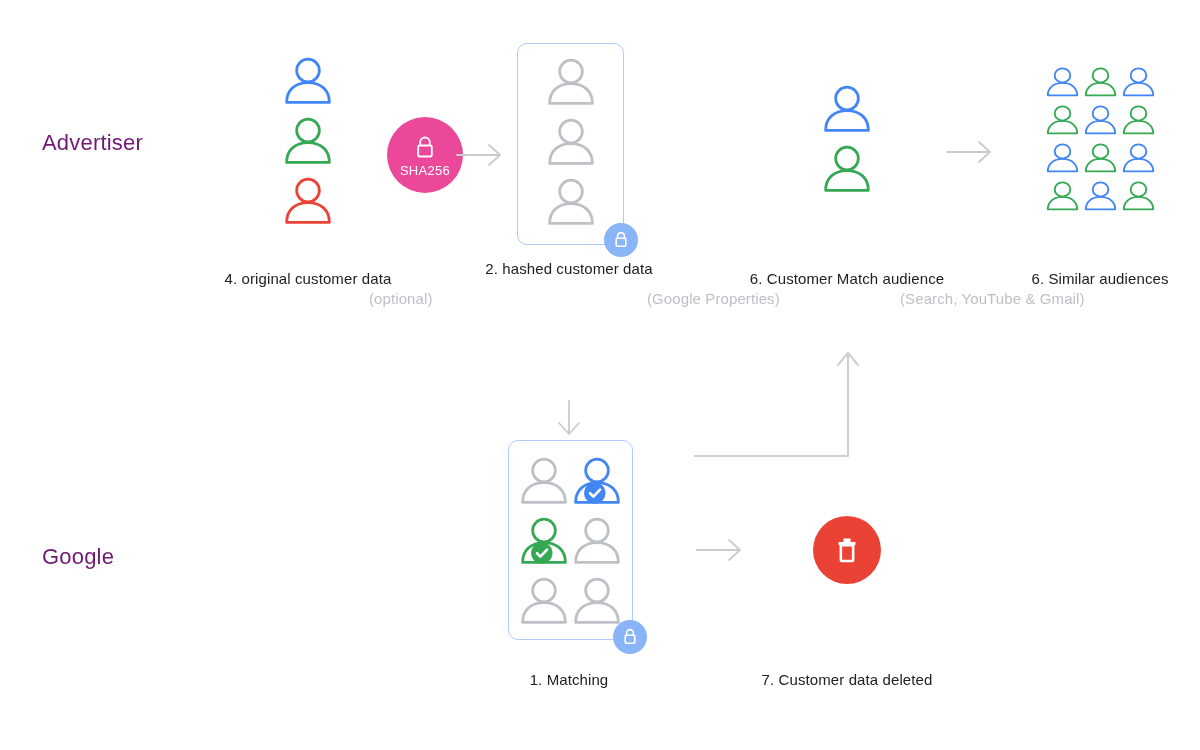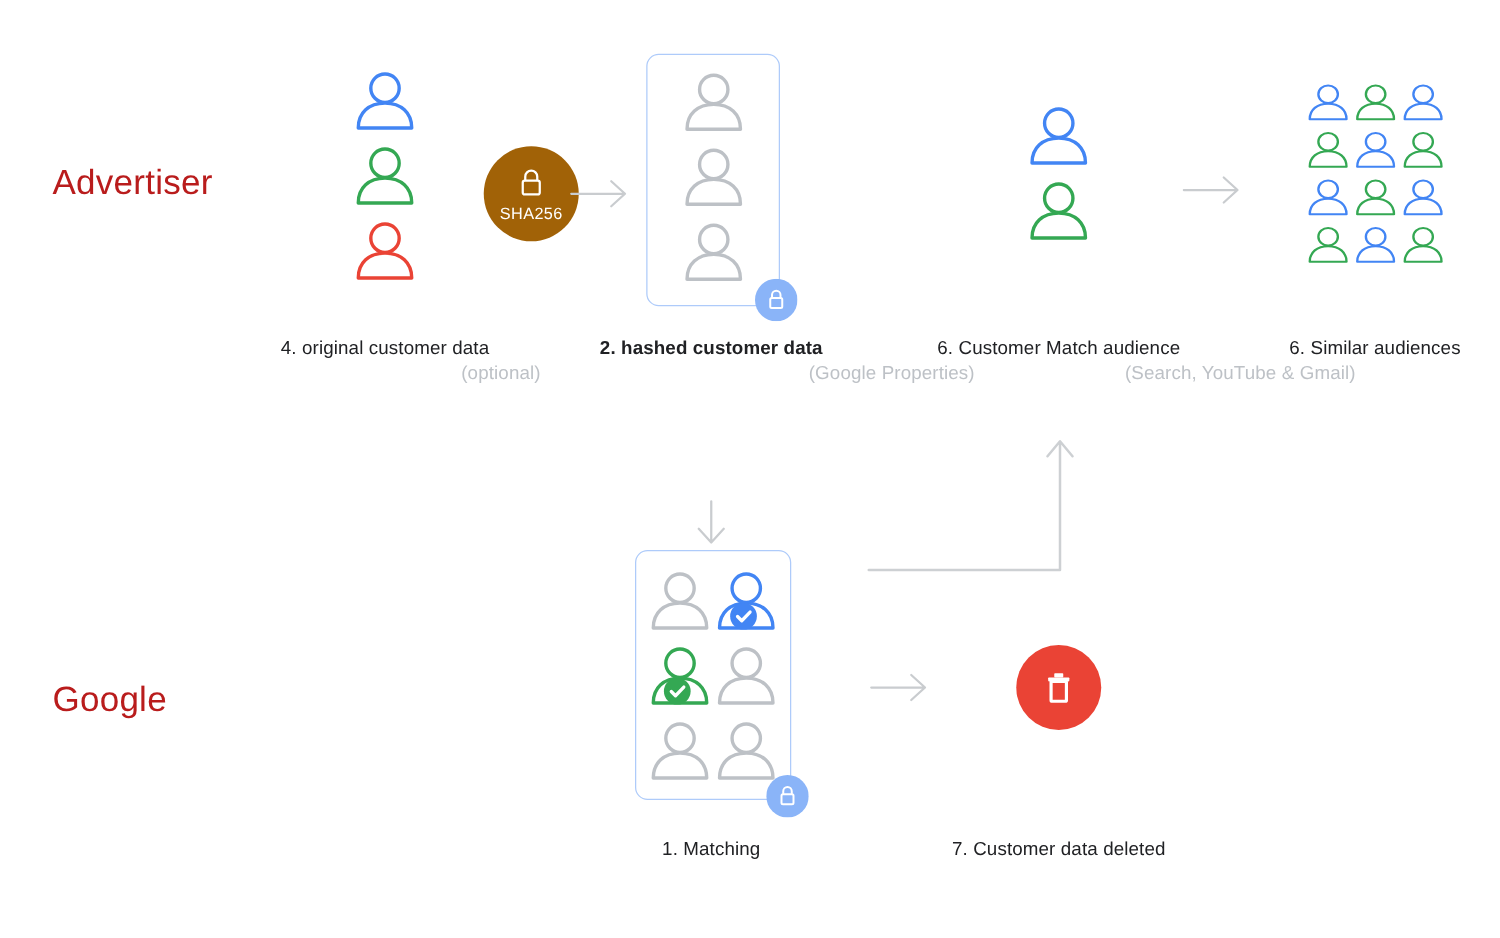--- a/index.html
+++ b/index.html
@@ -1,31 +1,31 @@
 <!DOCTYPE html>
 <html><head>
 <meta charset="utf-8">
 <style>
   html,body{margin:0;padding:0;background:#fff;}
   .canvas{
     position:relative;width:1200px;height:750px;background:#ffffff;overflow:hidden;
     font-family:"Liberation Sans",sans-serif;
   }
-  .lane-label{position:absolute;font-size:28px;color:#b91c1c;letter-spacing:.2px;}
+  .lane-label{position:absolute;font-size:22px;color:#701a75;letter-spacing:.2px;}
   #advertiser-label{left:42px;top:130px;}
   #google-label{left:42px;top:544px;}
 
   .person-stack{position:absolute;display:flex;flex-direction:column;gap:12px;align-items:center;}
   #step1-stack{left:284px;top:57px;}
   #step5-stack{left:823px;top:85px;}
 
   .person{display:block;line-height:0;}
 
   .enc-circle{
-    position:absolute;width:76px;height:76px;border-radius:50%;background:#a16207;
+    position:absolute;width:76px;height:76px;border-radius:50%;background:#ec4899;
     display:flex;flex-direction:column;align-items:center;justify-content:center;gap:1px;
   }
   #sha-circle{left:387px;top:117px;}
   #ssl-circle{left:531px;top:323px;}
   .enc-label{color:#ffffff;font-size:13px;letter-spacing:.3px;line-height:1;}
 
   .data-box{
     position:absolute;border:1.2px solid #AECBFA;border-radius:10px;background:#fff;
   }
   #step2-box{left:517px;top:43px;width:105px;height:200px;}
@@ -49,21 +49,21 @@
     background:#EA4335;display:flex;align-items:center;justify-content:center;line-height:0;
   }
 
   .step-label{
     position:absolute;width:400px;text-align:center;font-size:15px;color:#202124;letter-spacing:.1px;
   }
   .step-sublabel{
     position:absolute;width:400px;text-align:left;font-size:15px;color:#BDC1C6;letter-spacing:.1px;
   }
   #label1{left:108px;top:270px;}
-  #label2{left:369px;top:270px;font-weight:bold;}
+  #label2{left:369px;top:260px;}
   #sublabel2{left:369px;top:290px;}
   #label5{left:647px;top:270px;}
   #sublabel5{left:647px;top:290px;}
   #label6{left:900px;top:270px;}
   #sublabel6{left:900px;top:290px;}
   #label3{left:369px;top:671px;}
   #label4{left:647px;top:671px;}
 </style>
 </head>
 <body>

